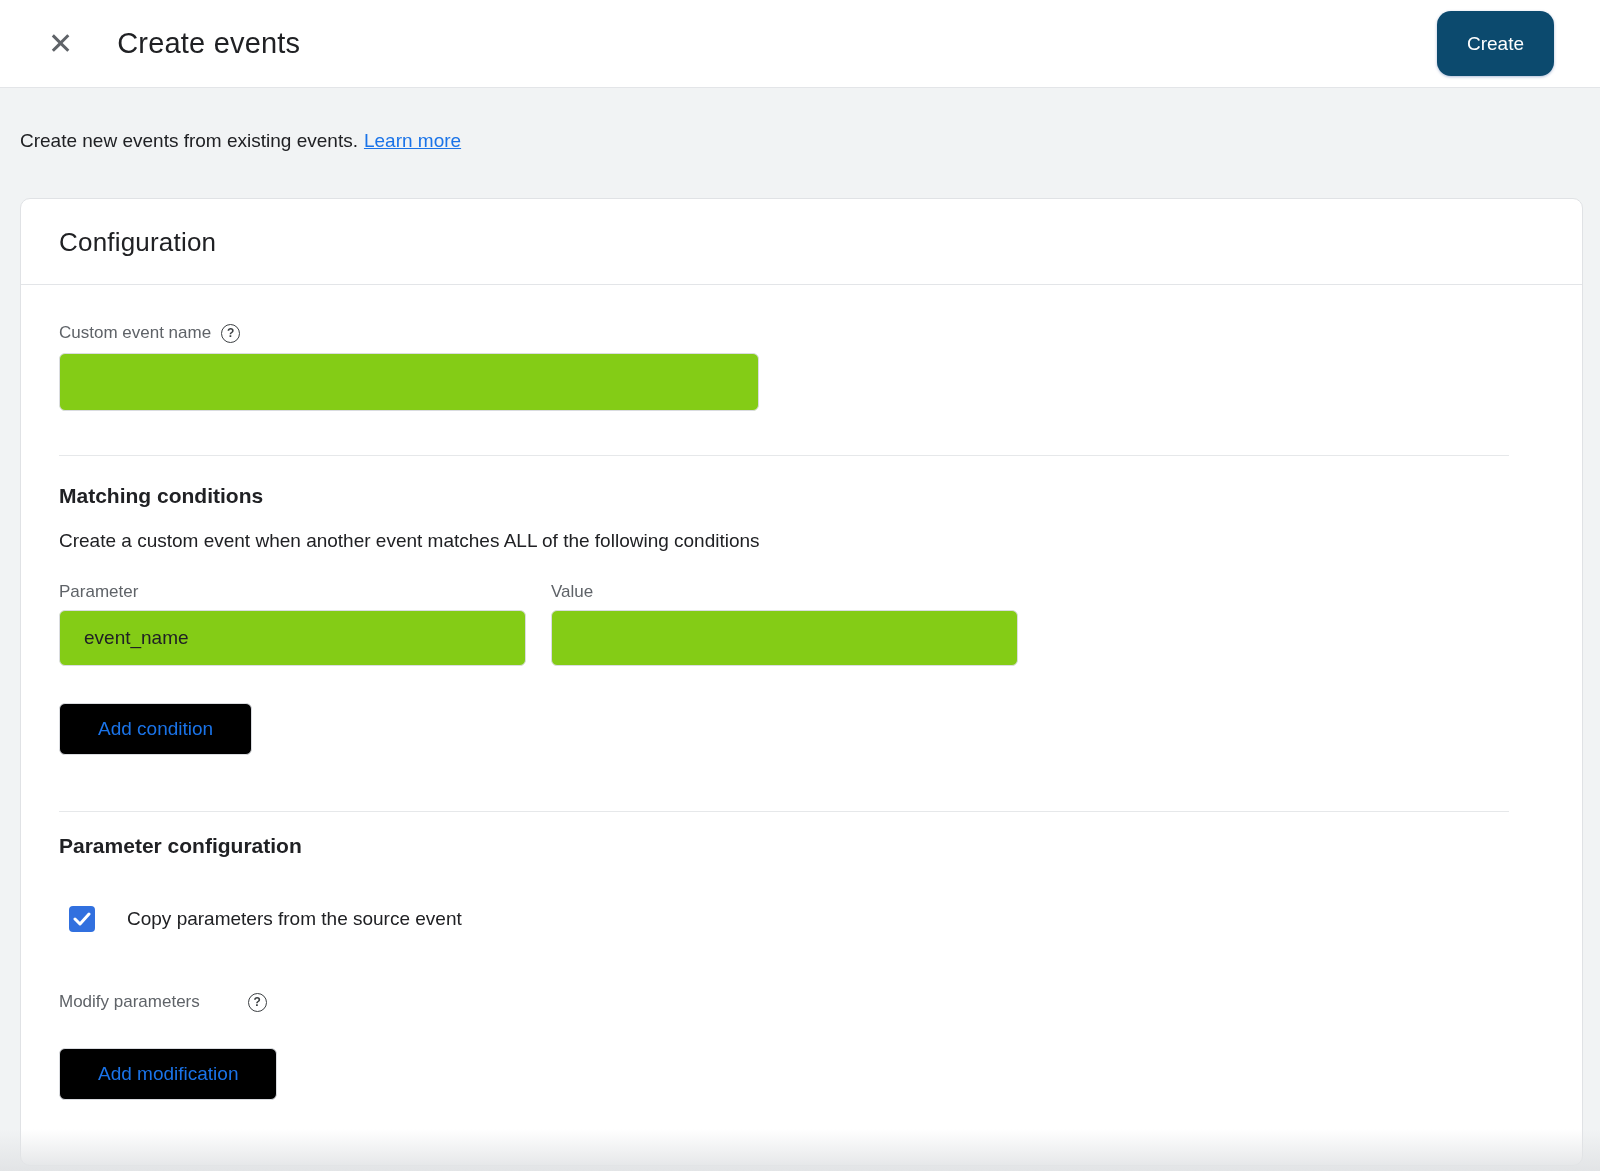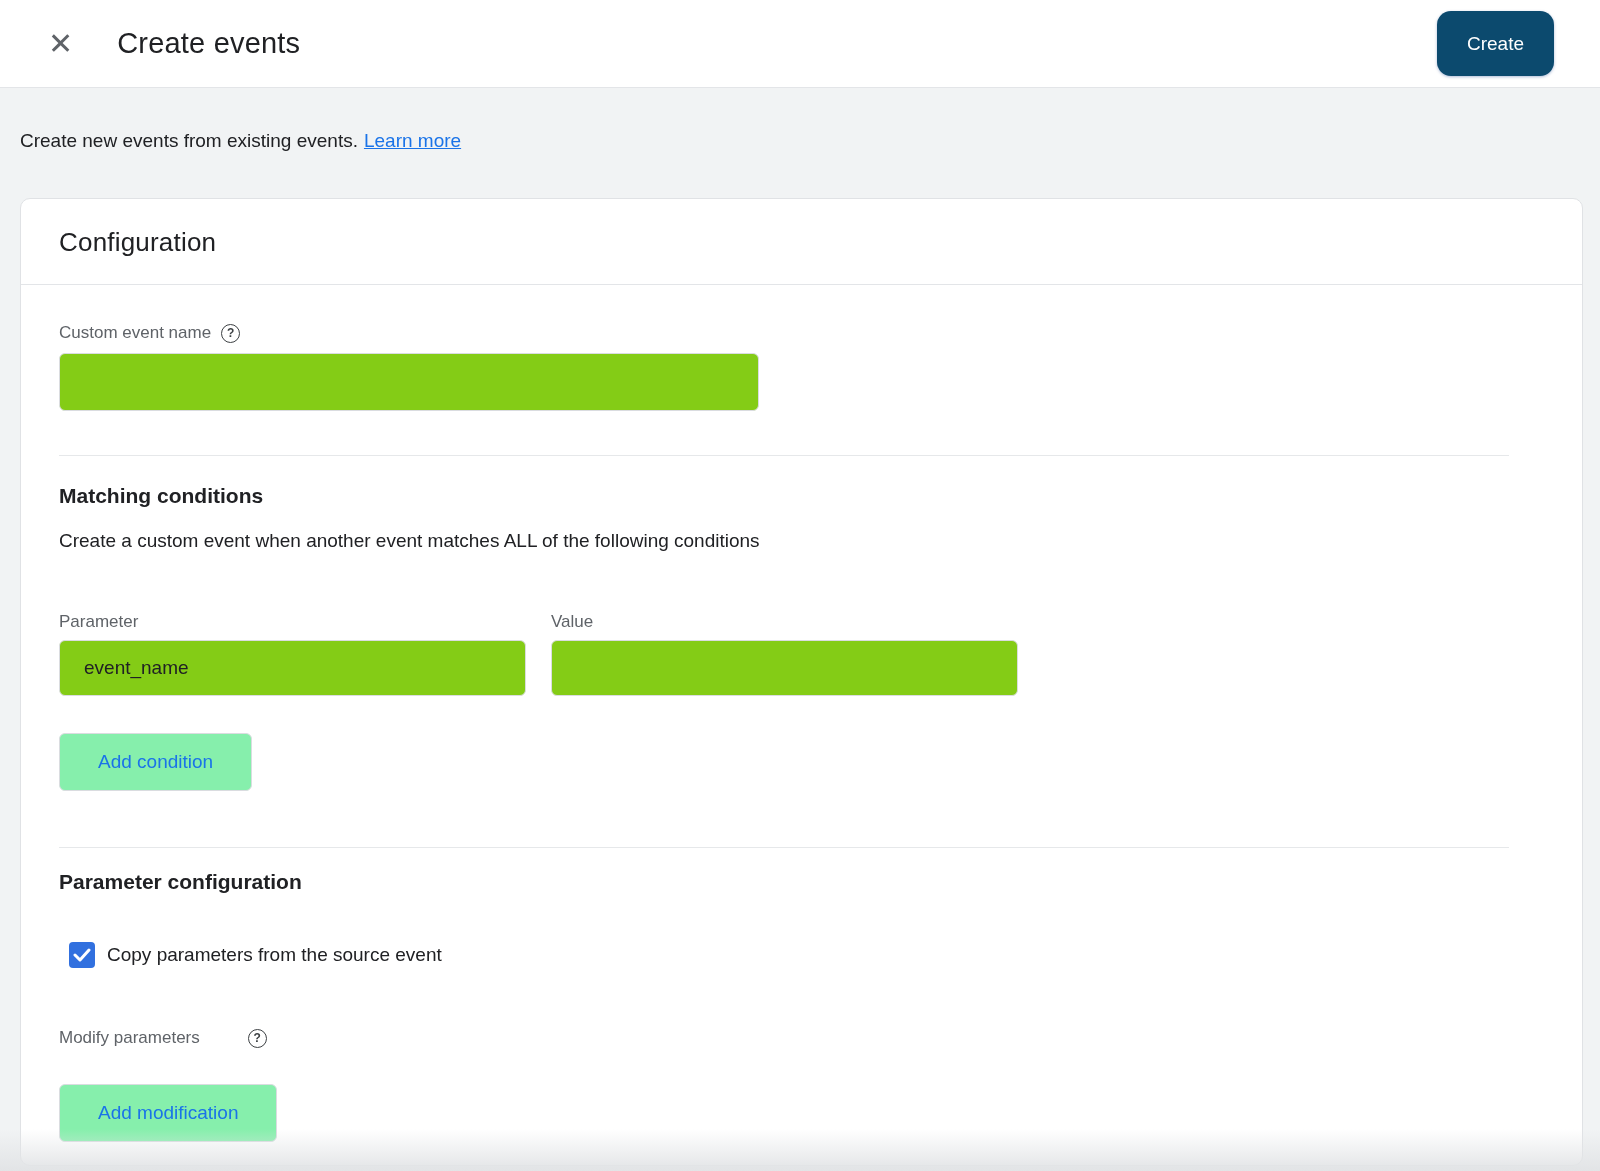--- a/index.html
+++ b/index.html
@@ -145,21 +145,20 @@
     display: flex;
     gap: 25px;
     margin-top: 30px;
   }
   .condition-field { width: 467px; }
   .condition-field .cf-label {
     color: #5f6368;
     font-size: 17px;
     display: block;
     margin-bottom: 8px;
-    margin-top: 30px;
   }
   .condition-field .text-input,
   .condition-field .select-box {
     width: 100%;
     height: 56px;
   }
   .select-box {
     border: 1px solid #dadce0;
     border-radius: 6px;
     display: flex;
@@ -173,39 +172,39 @@
   }
   .dropdown-arrow {
     width: 0; height: 0;
     border-left: 8px solid transparent;
     border-right: 8px solid transparent;
     border-top: 9px solid #5f6368;
   }
 
   .outline-btn {
     margin-top: 37px;
-    background: #86efac;
+    background: #000000;
     border: 1px solid #dadce0;
     border-radius: 6px;
-    height: 58px;
+    height: 52px;
     padding: 0 38px;
     font-family: "Liberation Sans", "DejaVu Sans", sans-serif;
     font-size: 19px;
     font-weight: 500;
     color: #1a73e8;
     cursor: pointer;
   }
 
   .param-config-title { margin-top: 22px; }
 
   .checkbox-row {
     margin-top: 48px;
     display: flex;
     align-items: center;
-    gap: 12px;
+    gap: 32px;
     cursor: pointer;
     padding-left: 10px;
   }
   .checkbox {
     width: 26px;
     height: 26px;
     border-radius: 4px;
     background: #3170df;
     display: flex;
     align-items: center;

